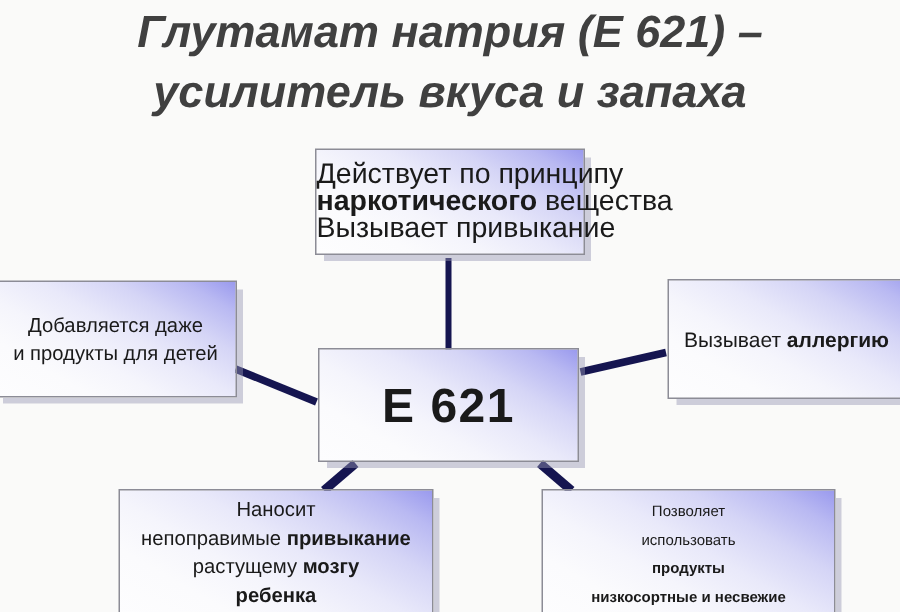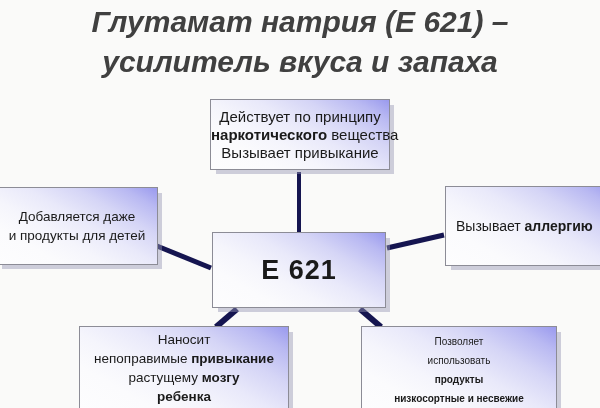--- a/index.html
+++ b/index.html
@@ -71,37 +71,37 @@
     font-size: 14px;
   }
   .node b {
     font-weight: bold;
   }
 
   
   #node-narcotic {
     left: 210px;  top: 99px;  width: 180px; height: 71px;
   }
-  #node-narcotic .txt { font-size: 15px; line-height: 18px; }
+  #node-narcotic .txt { font-size: 19px; line-height: 18px; }
 
   #node-baby {
     left: -4px;   top: 187px; width: 162px; height: 78px;
   }
   #node-baby .txt { font-size: 13.5px; line-height: 19px; }
 
   #node-allergy {
     left: 445px;  top: 186px; width: 172px; height: 80px;
   }
   #node-allergy .txt { font-size: 14px; text-align: left; padding-left: 10px; }
 
   #node-center {
     left: 212px;  top: 232px; width: 174px; height: 76px;
   }
   #node-center .txt {
-    font-size: 27px;
+    font-size: 32px;
     font-weight: bold;
     line-height: 34px;
     letter-spacing: 1px;
     text-align: center;
   }
 
   #node-brain {
     left: 79px;   top: 326px; width: 210px; height: 86px;
   }
   #node-brain .txt {

